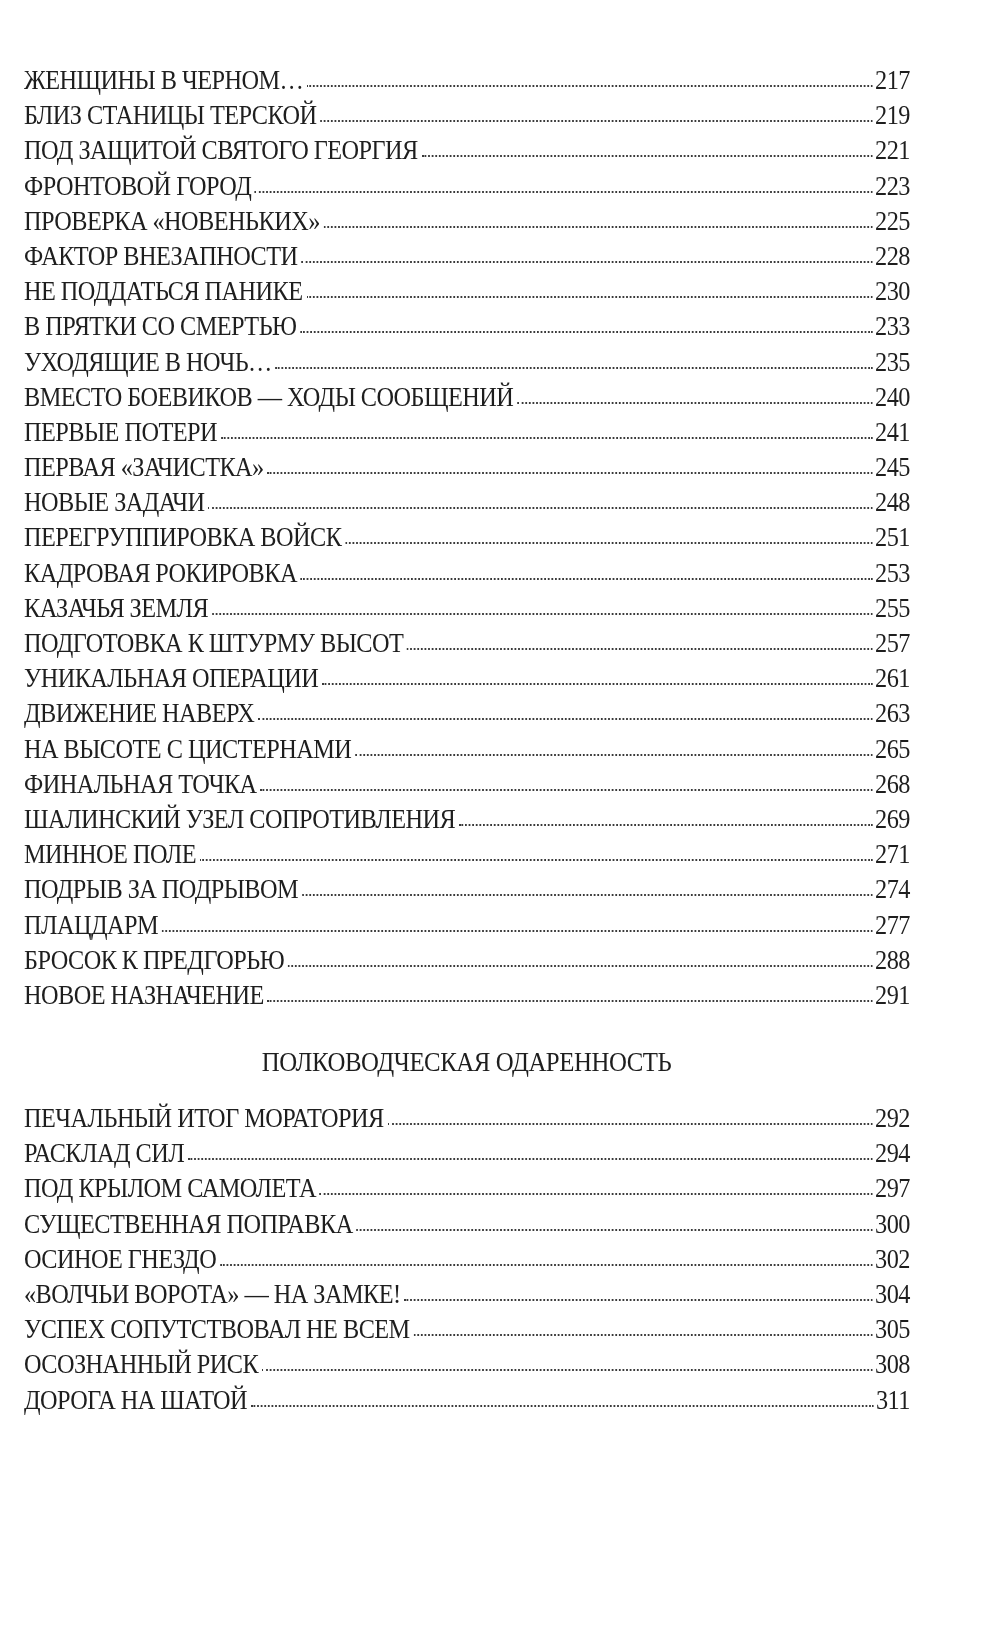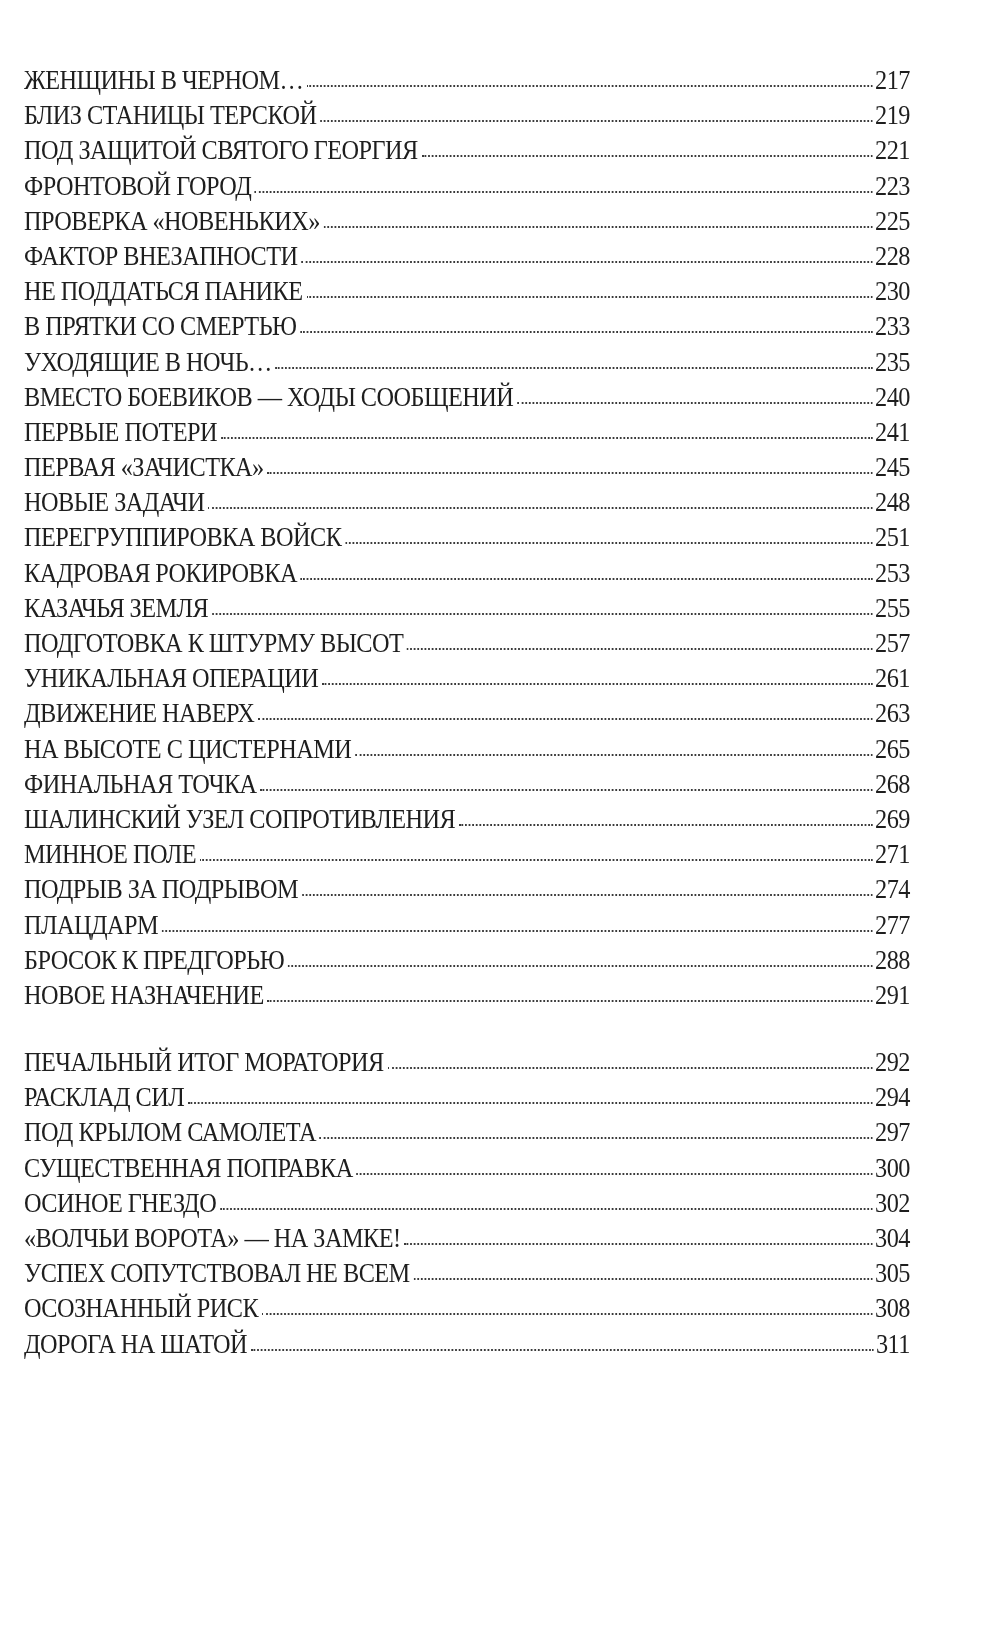--- a/index.html
+++ b/index.html
@@ -219,20 +219,21 @@
         <span class="toc-page">288</span>
       </li>
     <li class="toc-row">
         <span class="toc-title">НОВОЕ НАЗНАЧЕНИЕ</span>
         <span class="toc-leader"></span>
         <span class="toc-page">291</span>
       </li>
   </ul>
 
   <div class="part-heading">
+    <span class="part-line"><span class="part-title">ПОЛКОВОДЧЕСКАЯ ОДАРЕННОСТЬ</span></span>
   </div>
 
   <ul class="toc-list">
     <li class="toc-row">
         <span class="toc-title">ПЕЧАЛЬНЫЙ ИТОГ МОРАТОРИЯ</span>
         <span class="toc-leader"></span>
         <span class="toc-page">292</span>
       </li>
     <li class="toc-row">
         <span class="toc-title">РАСКЛАД СИЛ</span>

